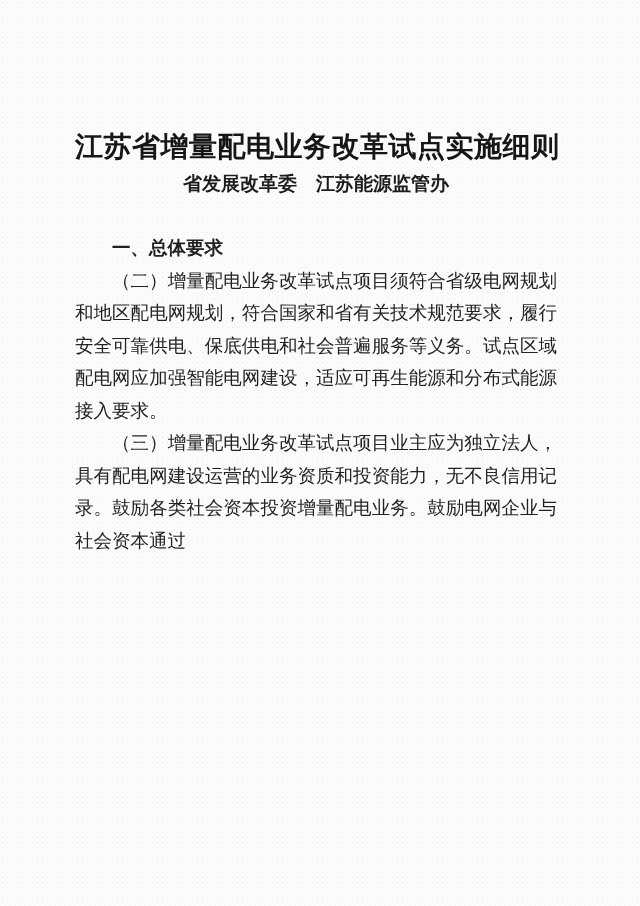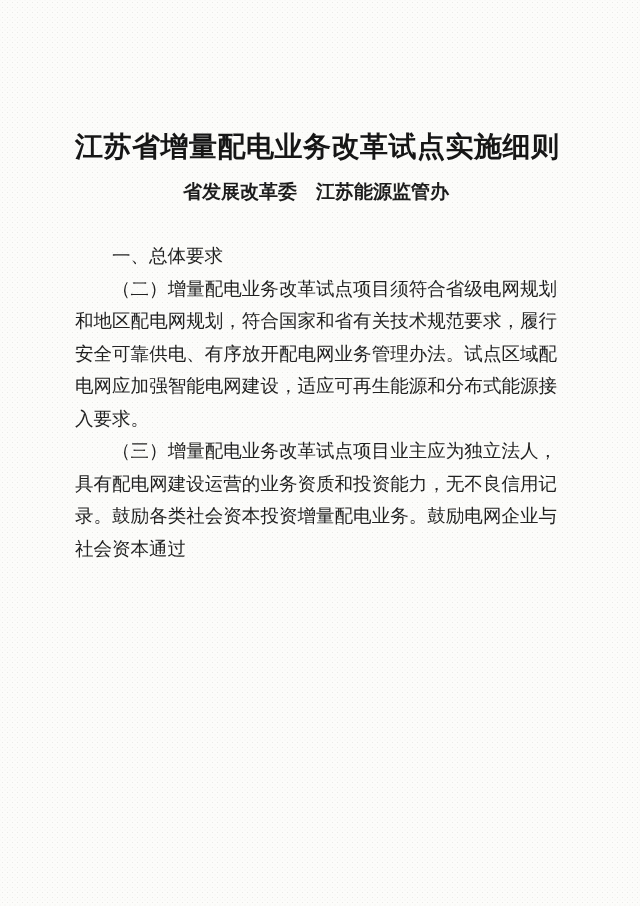--- a/index.html
+++ b/index.html
@@ -29,54 +29,54 @@
     margin: 0;
     font-size: 28px;
     line-height: 34px;
     font-weight: bold;
     text-align: center;
     color: #161616;
     letter-spacing: 0.5px;
     white-space: nowrap;
   }
   .doc-subtitle {
-    margin-top: 16px;
+    margin-top: 8px;
     font-size: 19px;
     line-height: 24px;
     font-weight: bold;
     text-align: center;
     color: #1c1c1c;
   }
   .doc-body {
     margin-top: 36px;
     font-size: 18.5px;
     line-height: 32.5px;
     text-align: justify;
     text-justify: inter-ideograph;
     color: #222222;
   }
   .doc-body p {
     margin: 0;
     text-indent: 2em;
   }
   .section-heading {
-    font-weight: normal;
+    font-weight: bold;
   }
 </style>
 </head>
 <body>
 
 <div class="page">
   <h1 class="doc-title">江苏省增量配电业务改革试点实施细则</h1>
 
   <div class="doc-subtitle">省发展改革委　江苏能源监管办</div>
 
   <div class="doc-body">
 
     <p class="section-heading">一、总体要求</p>
 
 
-    <p>（二）增量配电业务改革试点项目须符合省级电网规划和地区配电网规划，符合国家和省有关技术规范要求，履行安全可靠供电、有序放开配电网业务管理办法。试点区域配电网应加强智能电网建设，适应可再生能源和分布式能源接入要求。</p>
+    <p>（二）增量配电业务改革试点项目须符合省级电网规划和地区配电网规划，符合国家和省有关技术规范要求，履行安全可靠供电、保底供电和社会普遍服务等义务。试点区域配电网应加强智能电网建设，适应可再生能源和分布式能源接入要求。</p>
 
     <p>（三）增量配电业务改革试点项目业主应为独立法人，具有配电网建设运营的业务资质和投资能力，无不良信用记录。鼓励各类社会资本投资增量配电业务。鼓励电网企业与社会资本通过</p>
   </div>
 
 </div>
 
 </body></html>

